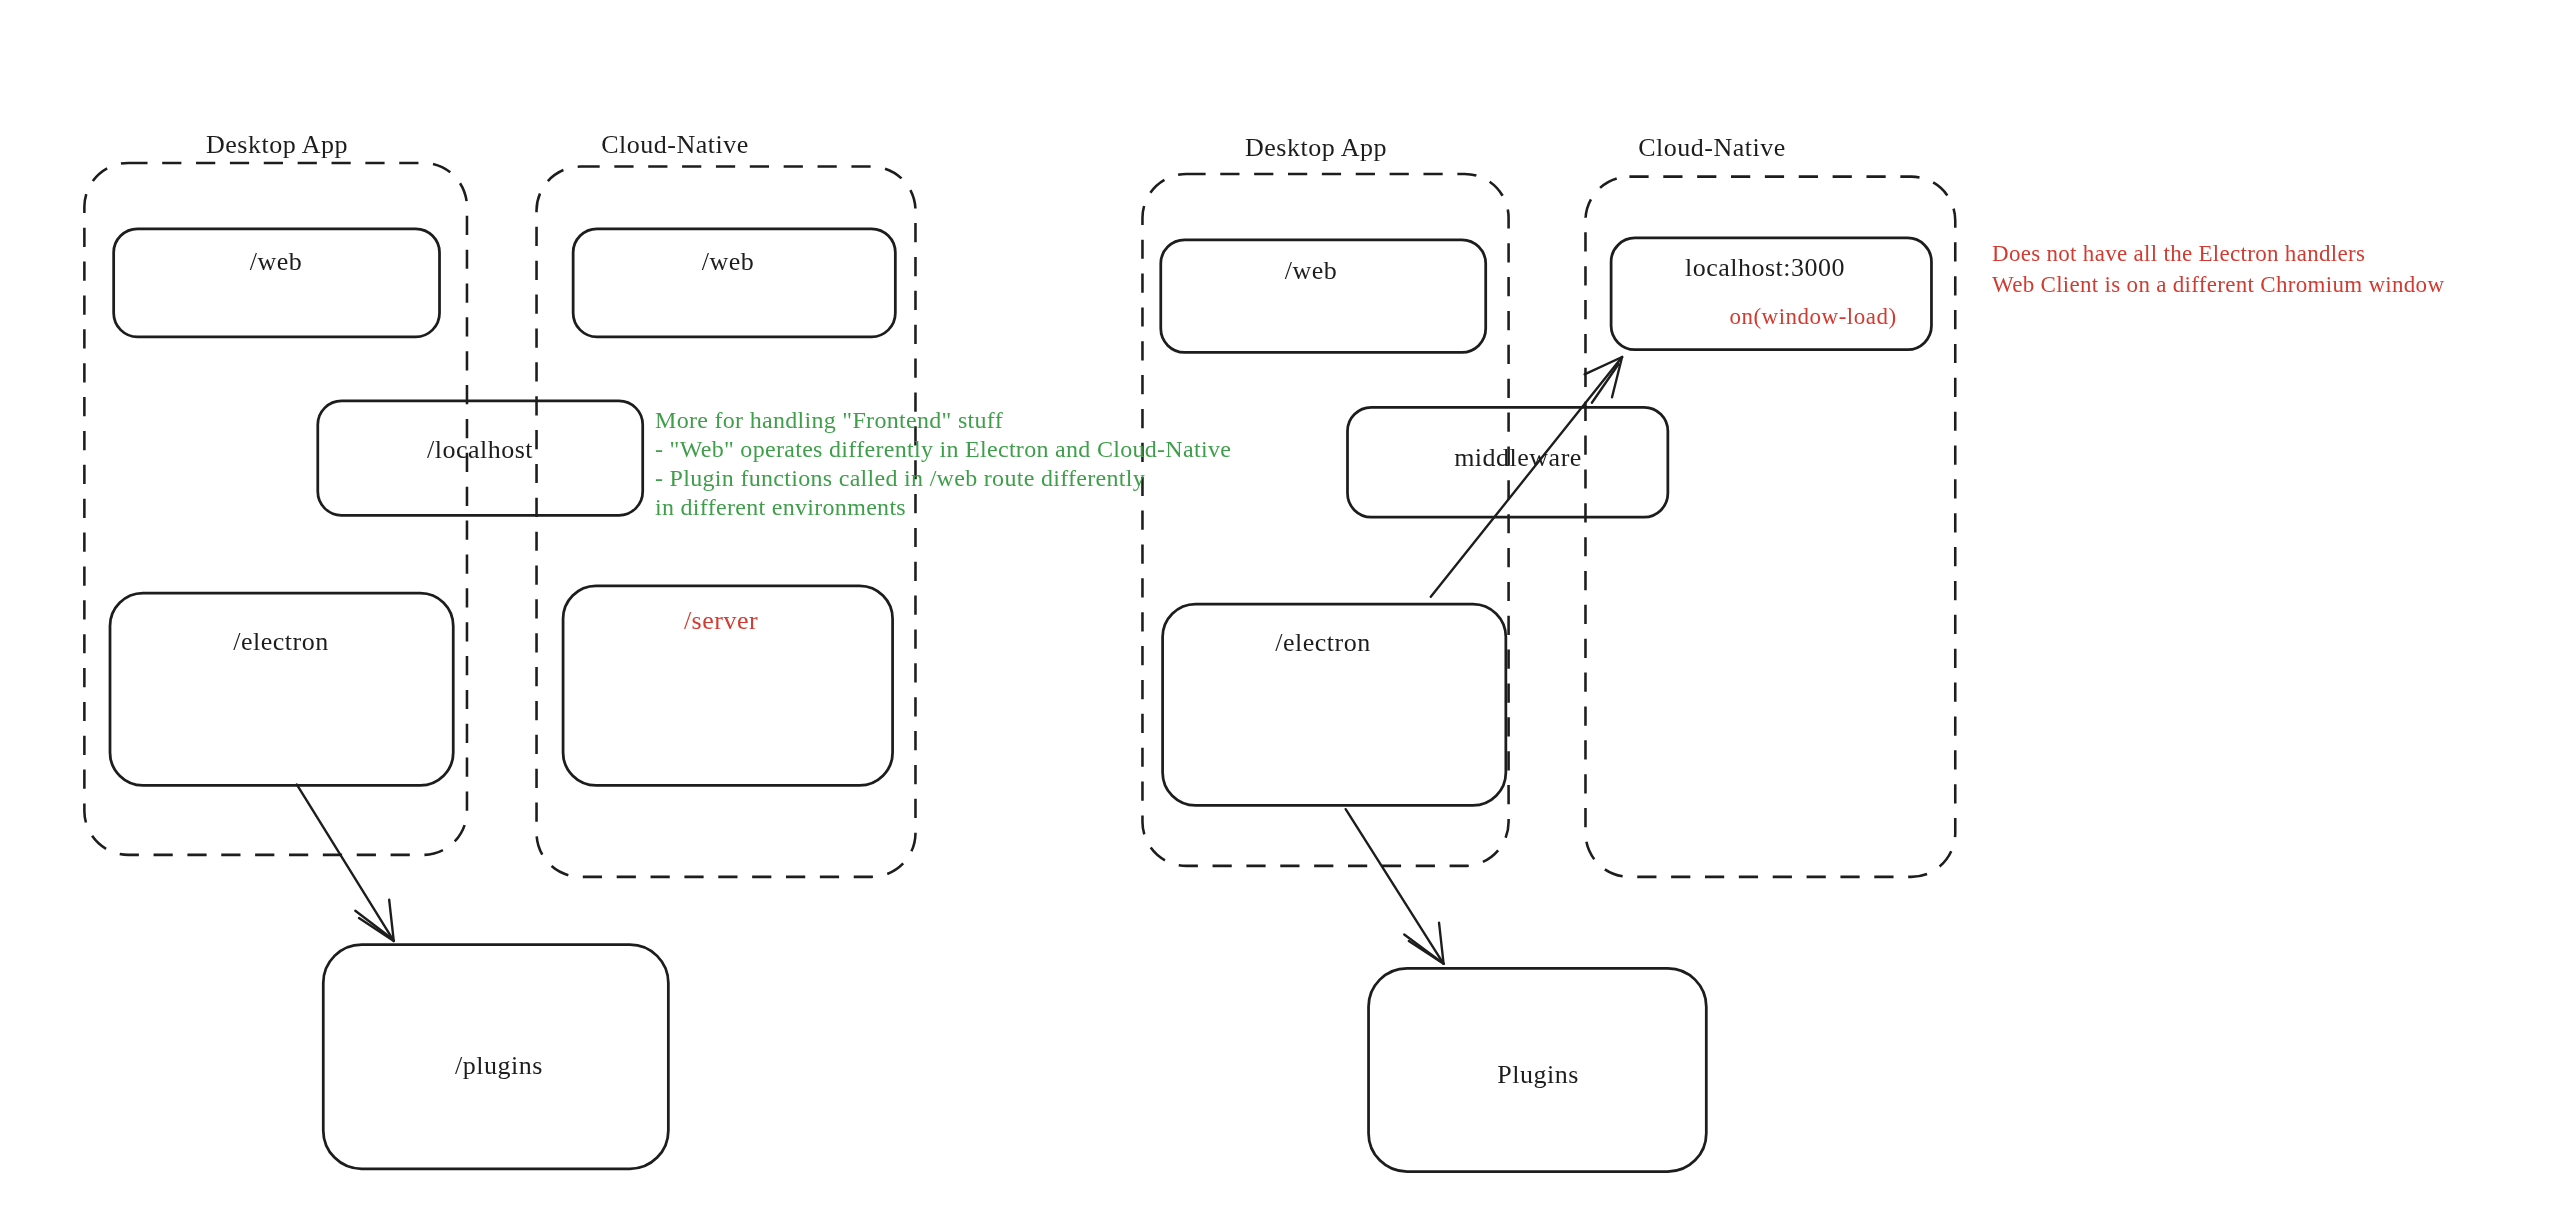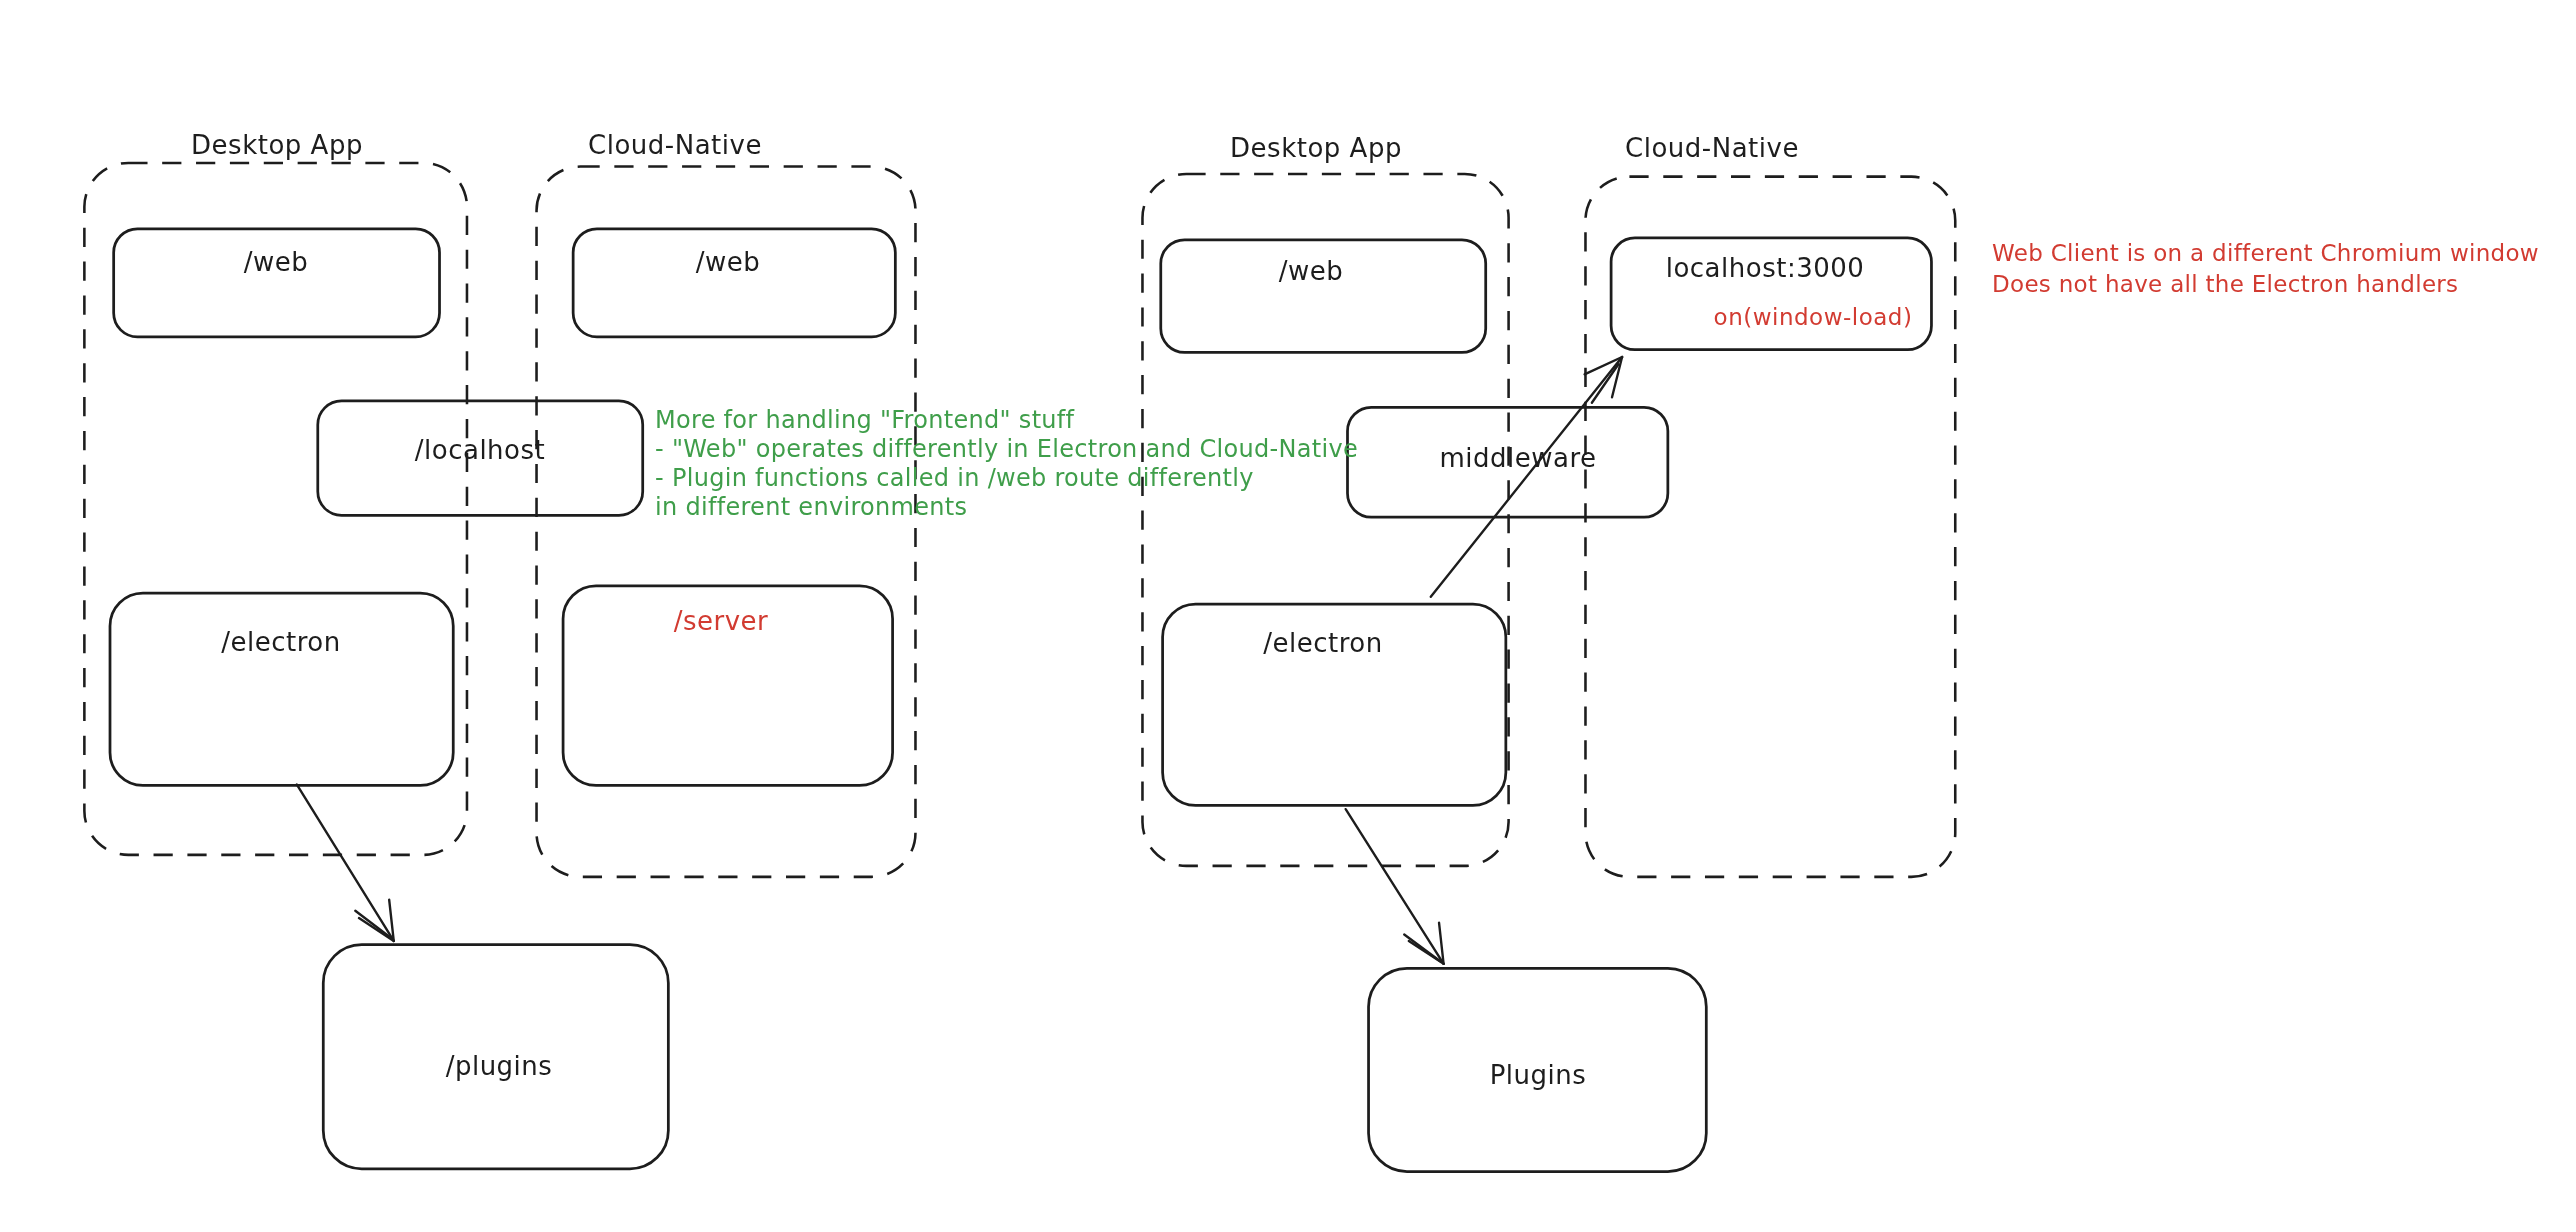--- a/index.html
+++ b/index.html
@@ -12,20 +12,21 @@
   html, body {
     width: 2576px; height: 1232px;
     background: var(--bg);
     font-family: "DejaVu Sans", "Liberation Sans", sans-serif;
     overflow: hidden;
   }
   .canvas {
     position: relative;
     width: 2576px; height: 1232px;
     background: var(--bg);
+    font-family: Liberation Serif, serif;
   }
   svg.shapes {
     position: absolute; left: 0; top: 0;
   }
   .shape {
     fill: none;
     stroke: var(--ink);
     stroke-width: 3;
   }
   .dashed {
@@ -125,19 +126,19 @@
     <div class="lbl" style="left:1316px; top:148px;">Desktop App</div>
     <div class="lbl" style="left:1712px; top:148px;">Cloud-Native</div>
     <div class="lbl" style="left:1311px; top:271px;">/web</div>
     <div class="lbl" style="left:1765px; top:268px;">localhost:3000</div>
     <div class="lbl small red" style="left:1813px; top:317px;">on(window-load)</div>
     <div class="lbl" style="left:1518px; top:458px;">middleware</div>
     <div class="lbl" style="left:1323px; top:643px;">/electron</div>
     <div class="lbl" style="left:1538px; top:1075px;">Plugins</div>
 
     <div class="note red" style="left:1992px; top:238px;">
+      <div>Does not have all the Electron handlers</div>
       <div>Web Client is on a different Chromium window</div>
-      <div>Does not have all the Electron handlers</div>
     </div>
 
   </div>
 </div>
 
 
 </body></html>

